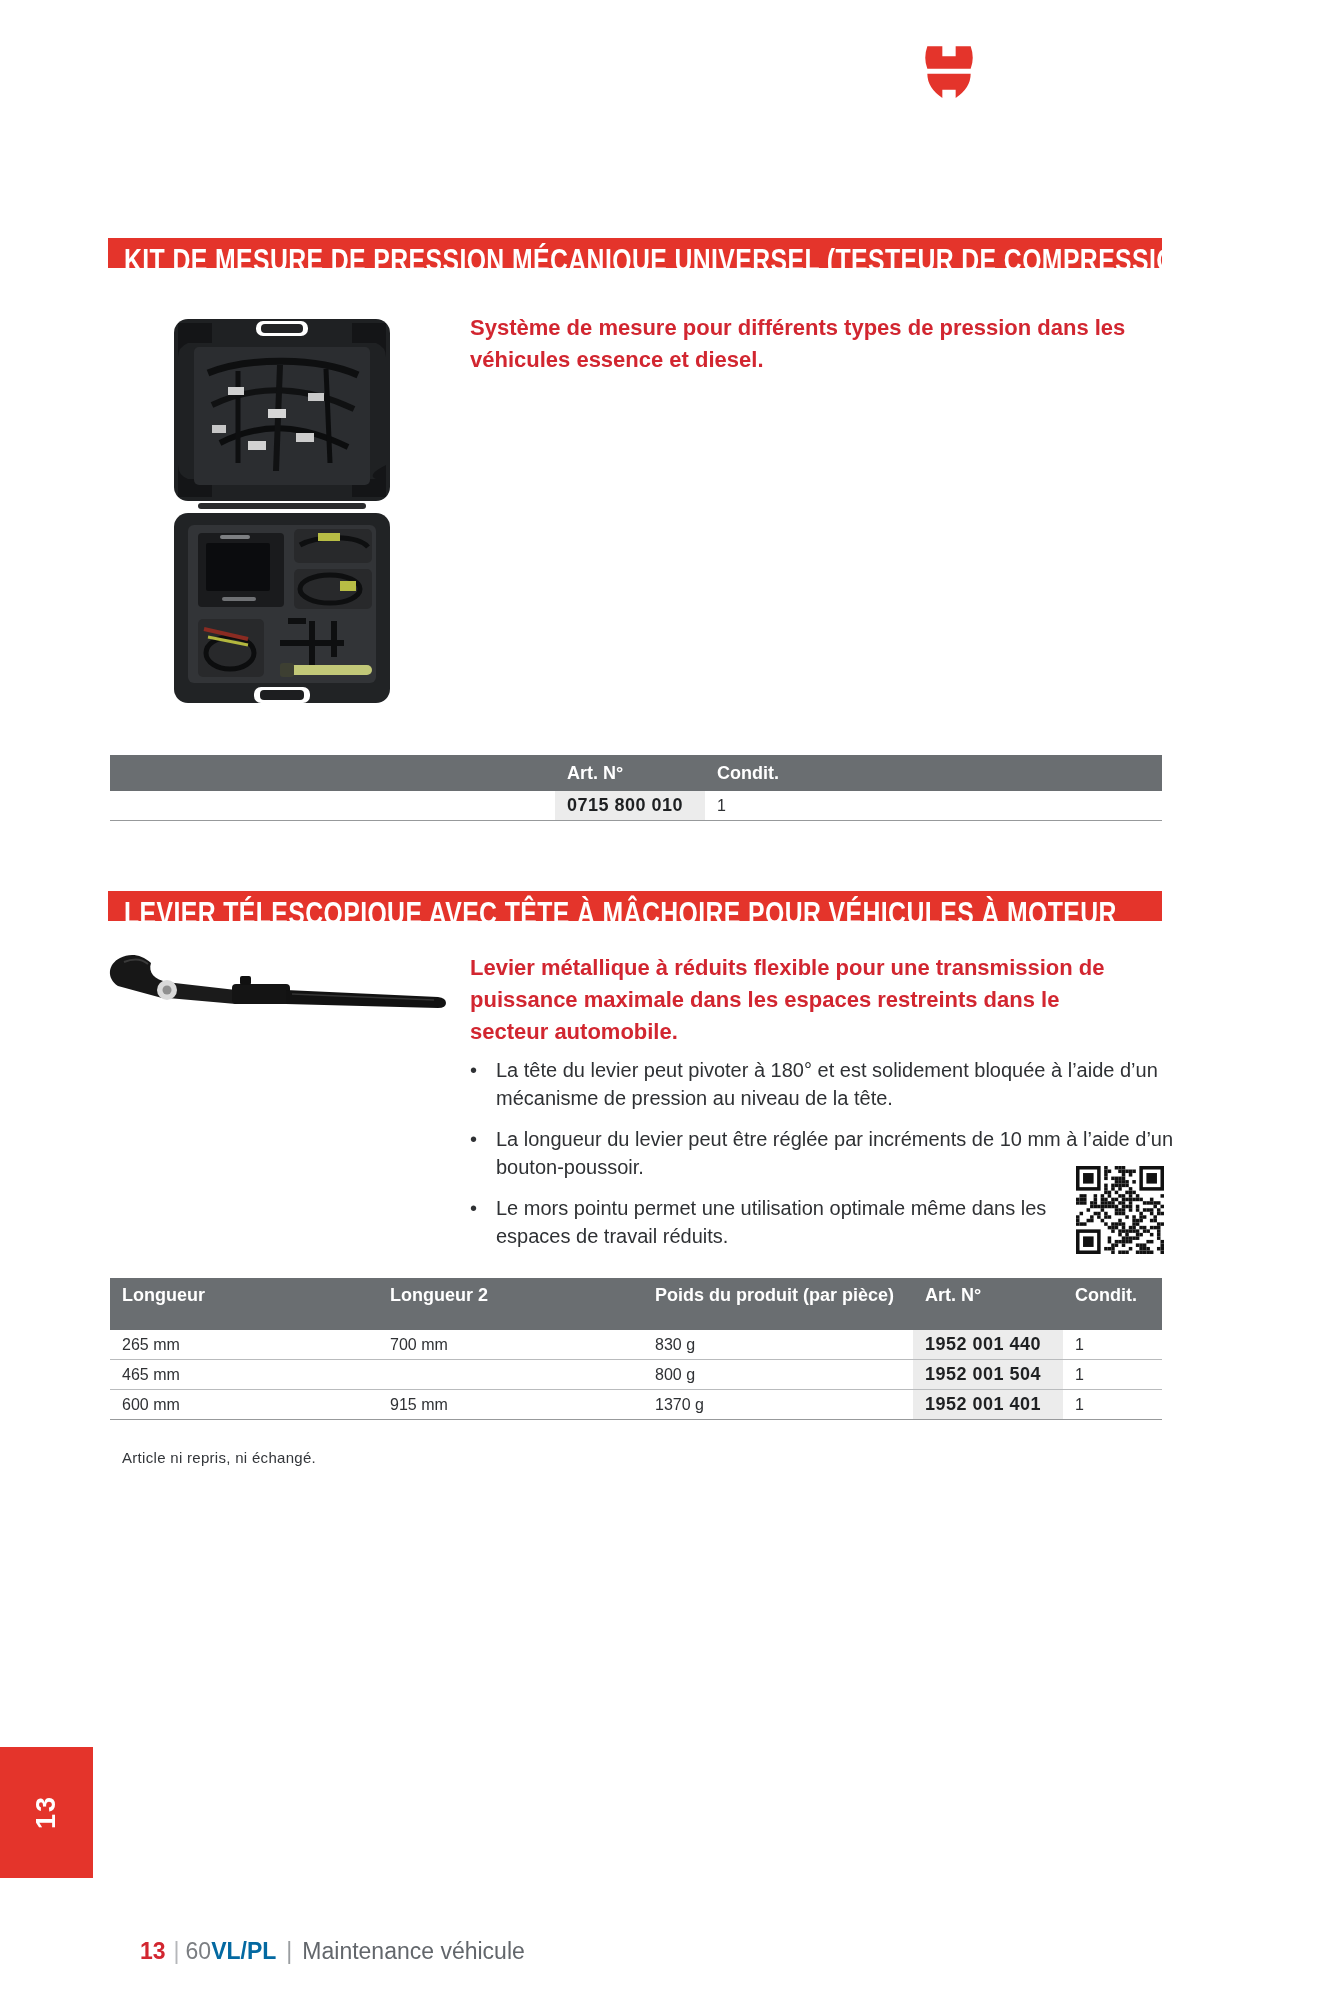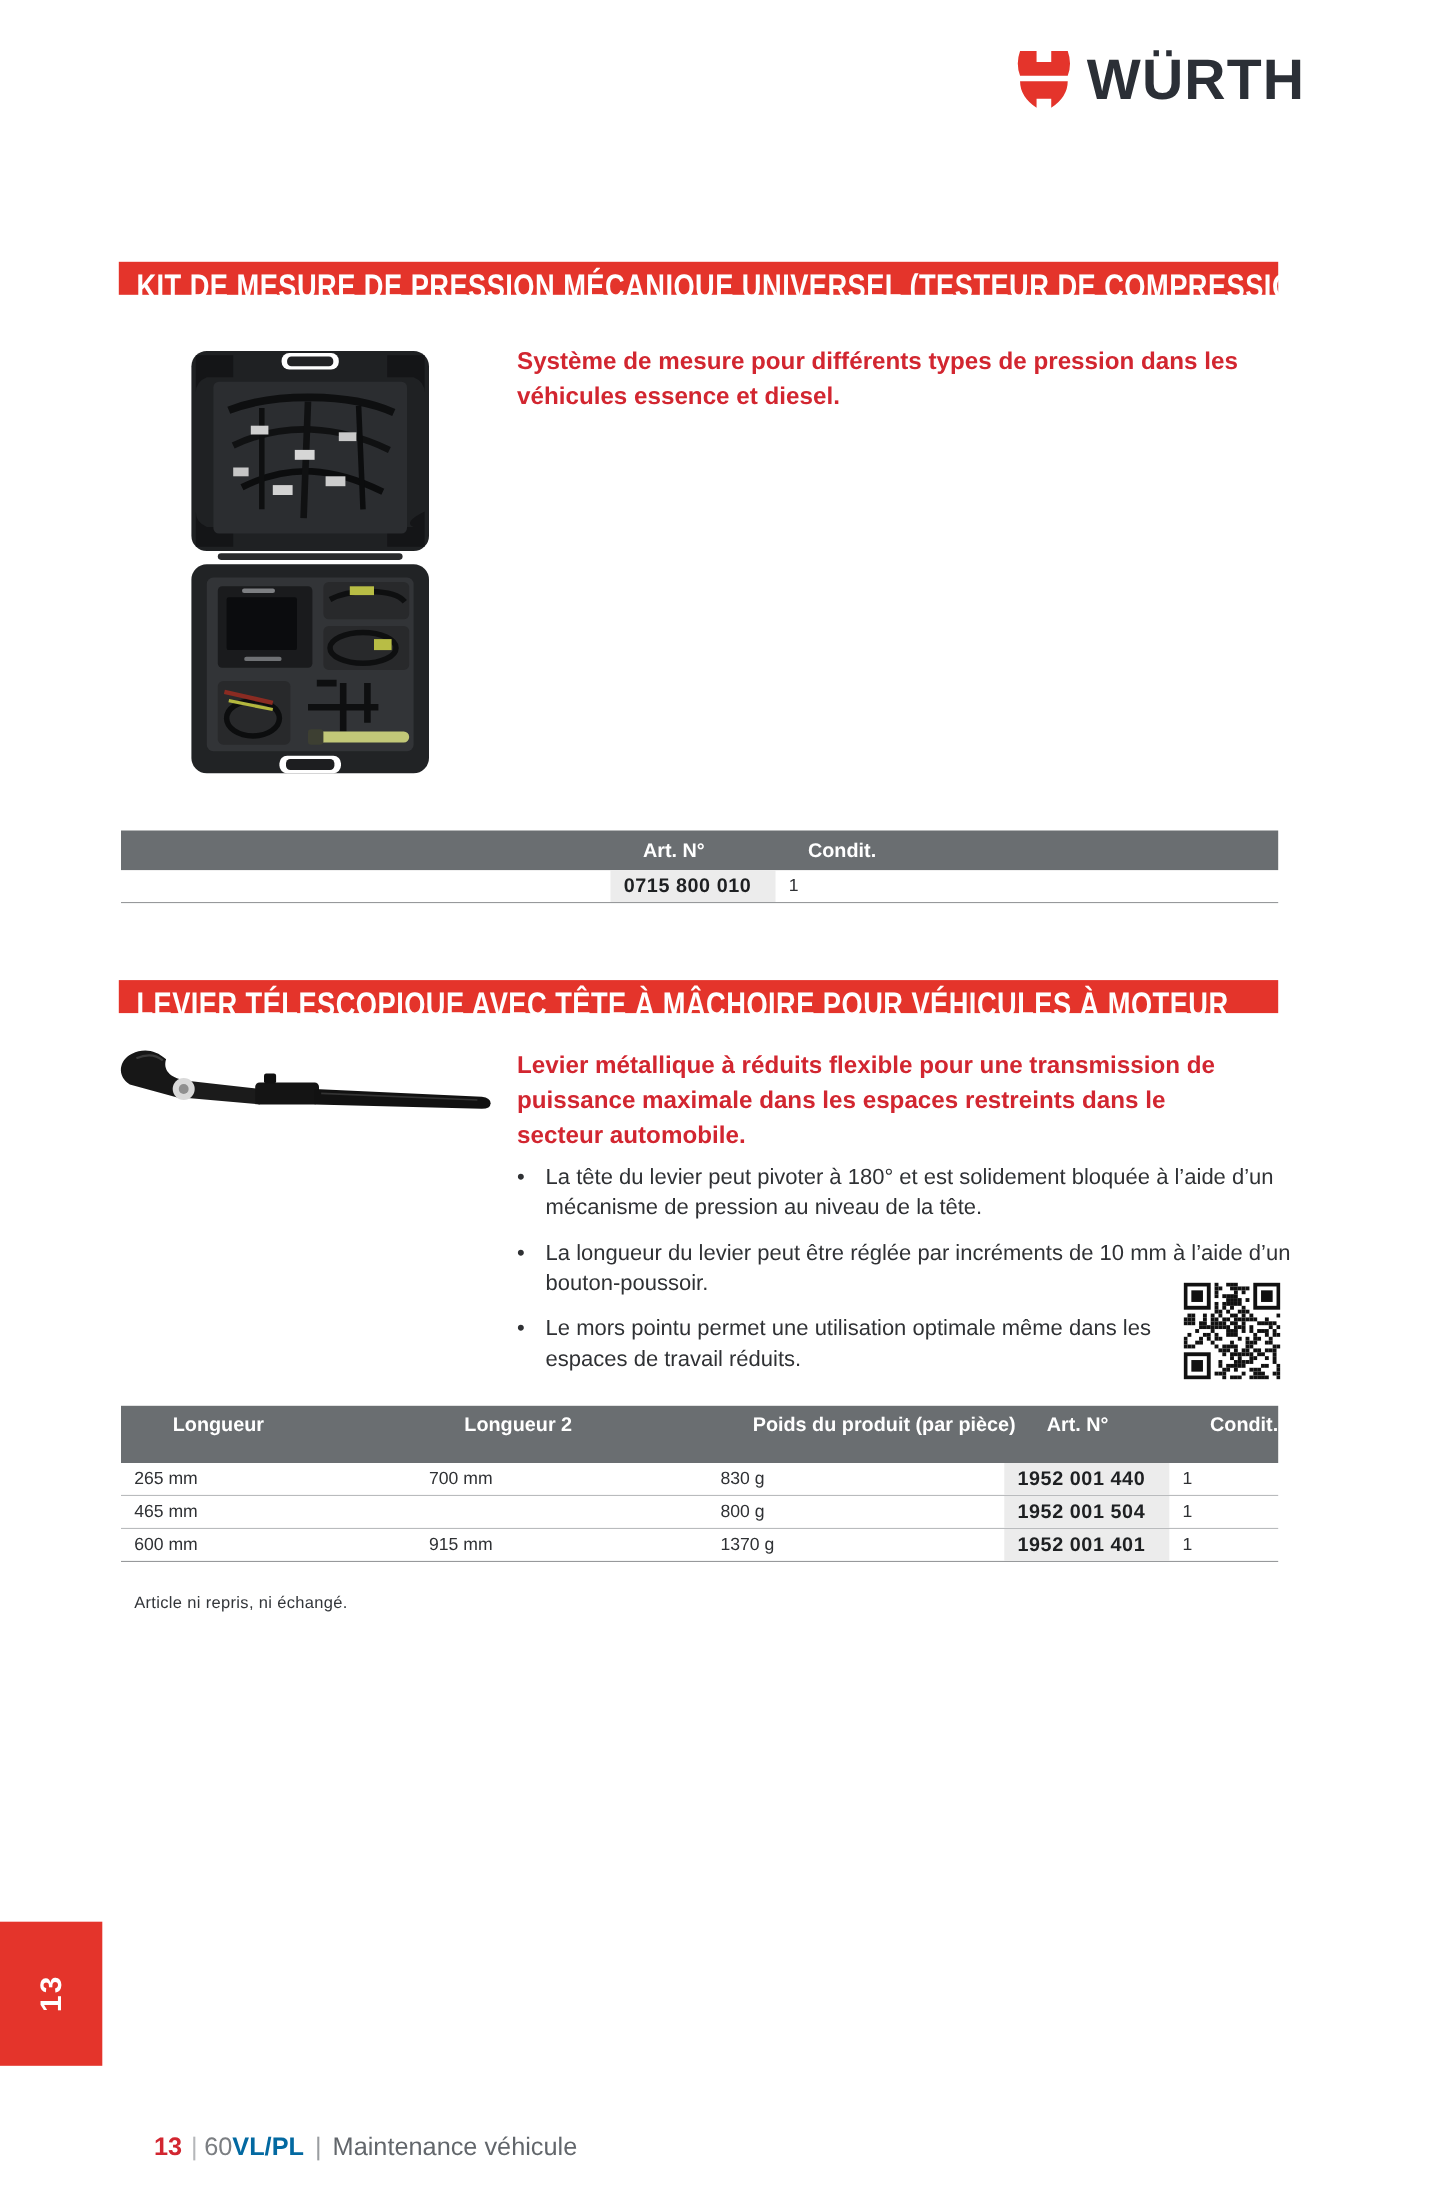--- a/index.html
+++ b/index.html
@@ -31,21 +31,21 @@
   .bullets .bt{flex:1;}
   .bullets .bi:nth-child(3) .bt{max-width:575px;}
   
   .case-img{position:absolute;left:168px;top:313px;width:228px;height:398px;}
   .lever-img{position:absolute;left:104px;top:948px;width:352px;height:72px;}
   .qr{position:absolute;left:1076px;top:1166px;width:88px;height:88px;}
   
   .tbl{position:absolute;left:110px;width:1052px;}
   .tbl1{top:755px;}
   .tbl2{top:1278px;}
-  .thead{background:#6a6e71;color:#fff;font-weight:bold;font-size:18px;display:flex;box-sizing:border-box;padding-left:35px;}
+  .thead{background:#6a6e71;color:#fff;font-weight:bold;font-size:18px;display:flex;box-sizing:border-box;}
   .tbl1 .thead{height:36px;align-items:center;}
   .tbl2 .thead{height:52px;align-items:flex-start;padding-top:7px;}
   .trow{display:flex;align-items:center;height:29px;font-size:16px;color:#2f3134;border-bottom:1px solid #b9bbbd;}
   .tbl2 .trow:last-of-type{border-bottom:1.5px solid #97999b;}
   .tbl1 .trow{border-bottom:1.5px solid #97999b;}
   .c1{width:280px;box-sizing:border-box;padding-left:12px;}
   .c2{width:265px;box-sizing:border-box;}
   .c3{width:258px;box-sizing:border-box;}
   .c5{flex:1;box-sizing:border-box;padding-left:12px;}
   .sp{flex:1;}
@@ -71,21 +71,20 @@
 </head>
 <body>
 
 <div class="page">
 
   <div class="logo">
     <svg class="logo-icon" viewBox="0 0 60 64">
       <path fill="#e4342b" d="M4,0 H22 V12 H38 V0 H56 Q61,14 56,27 H4 Q-1,14 4,0 Z"></path>
       <path fill="#e4342b" d="M4,33 H56 Q56,50 38,62 V52 H22 V62 Q4,50 4,33 Z"></path>
     </svg>
-    <div class="logo-word">WÜRTH</div>
   </div>
 
   <div class="banner banner1">
     <span class="cond">KIT DE MESURE DE PRESSION MÉCANIQUE UNIVERSEL (TESTEUR DE COMPRESSION)</span>
   </div>
 
   <svg class="case-img" viewBox="0 0 228 398">
 
     <rect x="6" y="6" width="216" height="182" rx="14" fill="#1f2123"></rect>
     <path d="M10,10 h34 v20 h-24 q-10,4 -10,14 Z" fill="#141517"></path>

